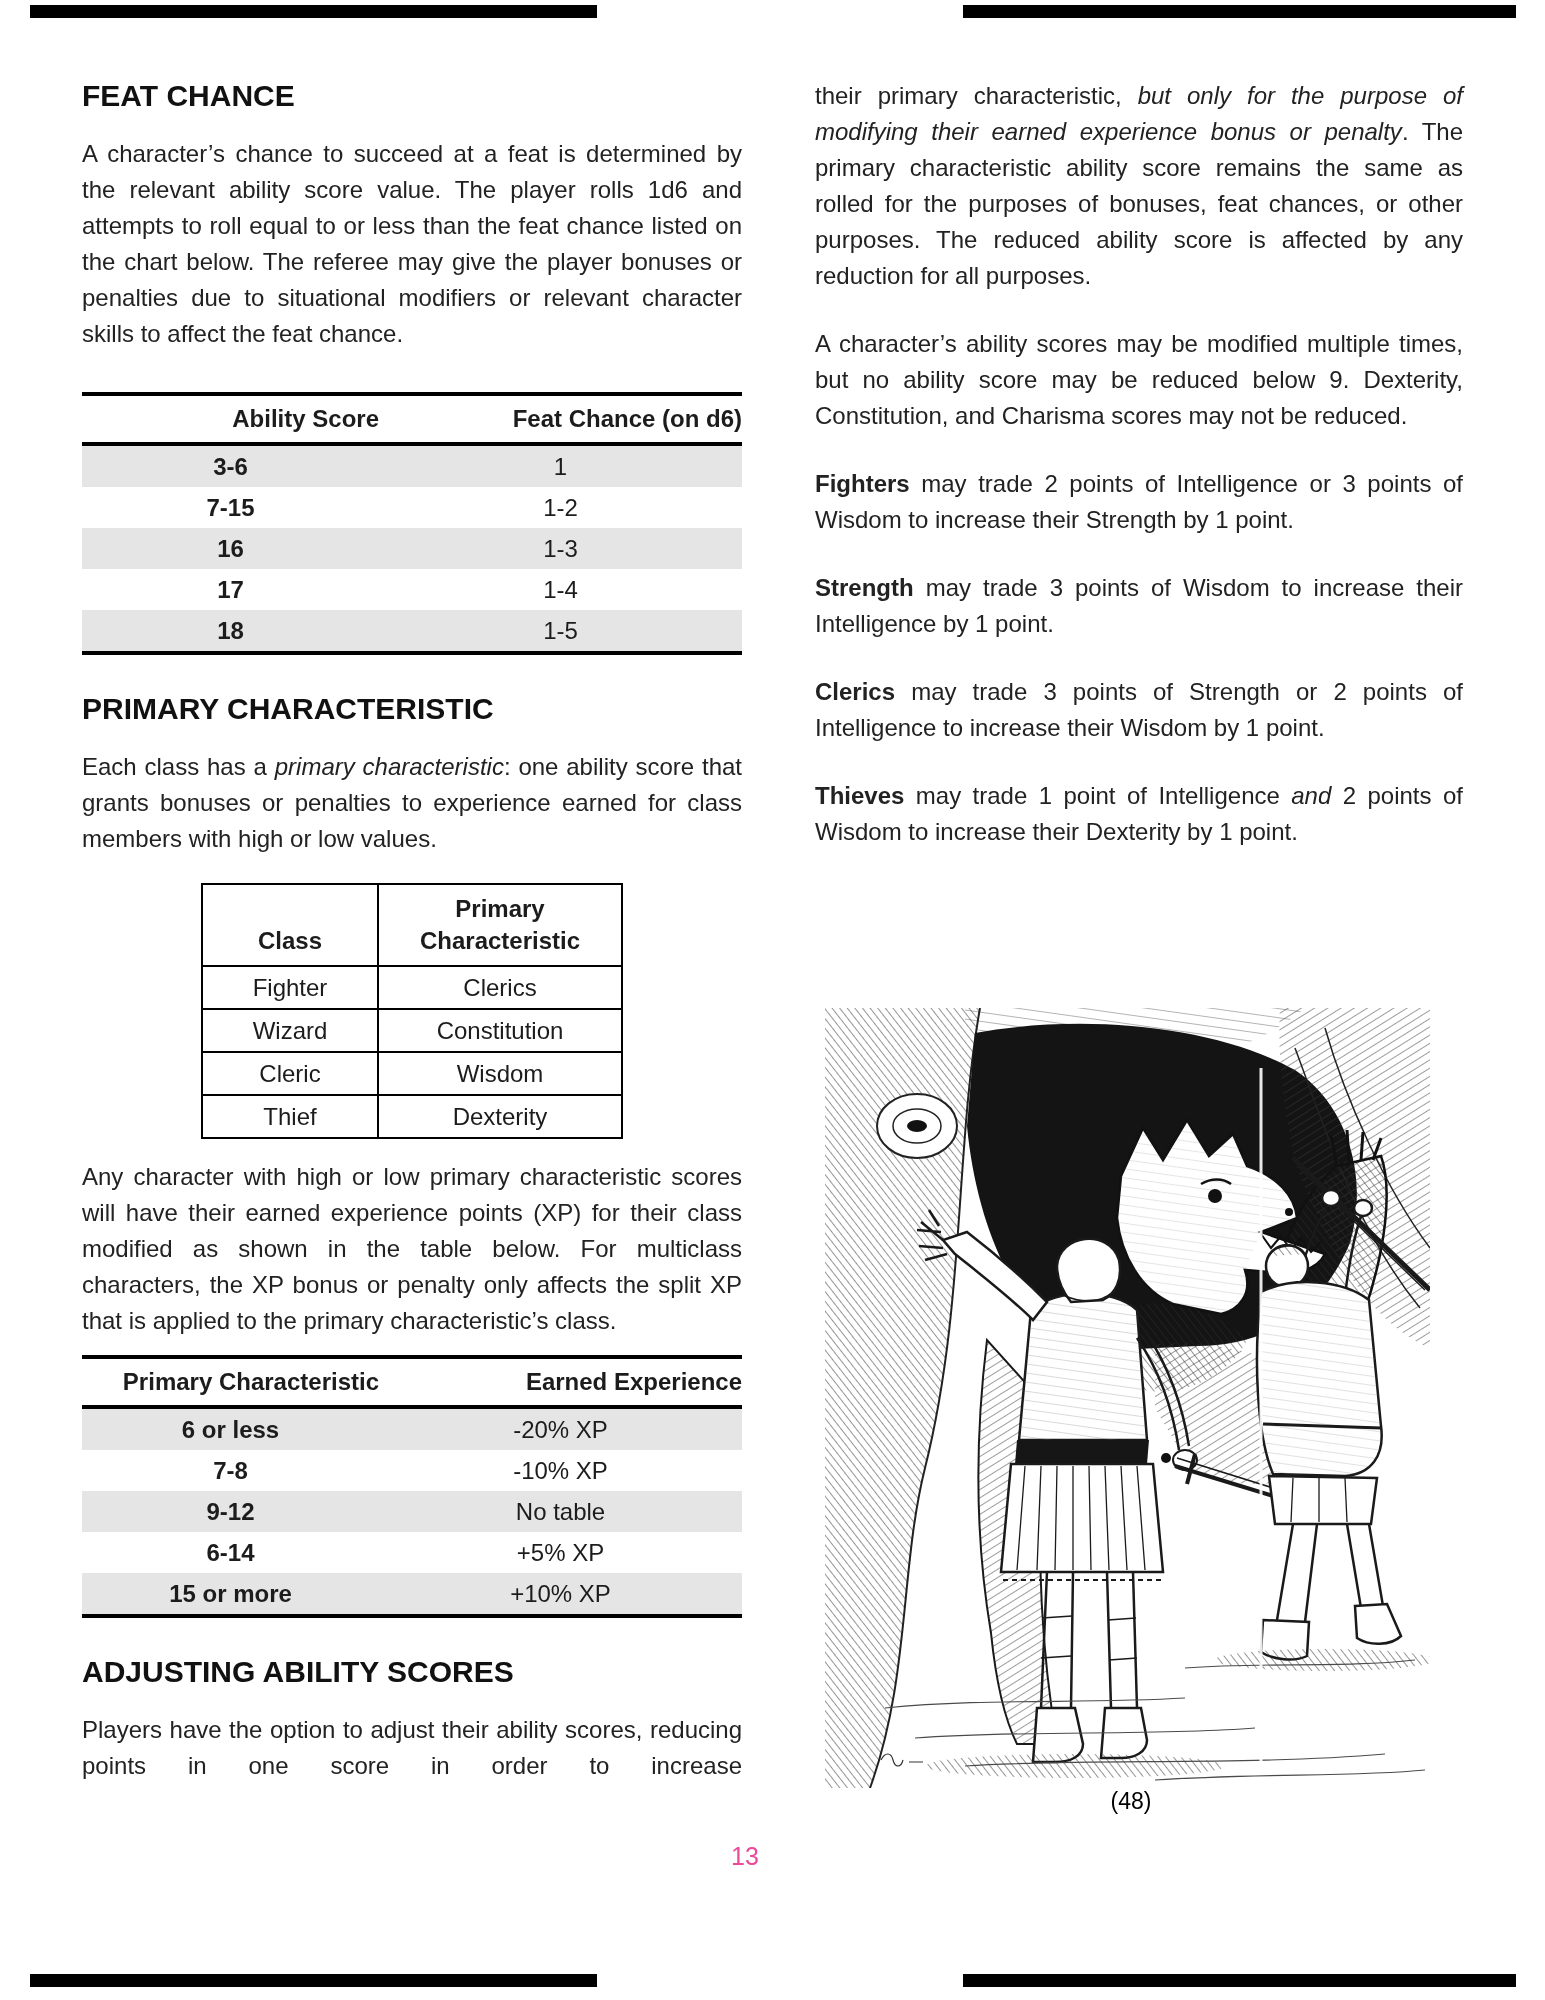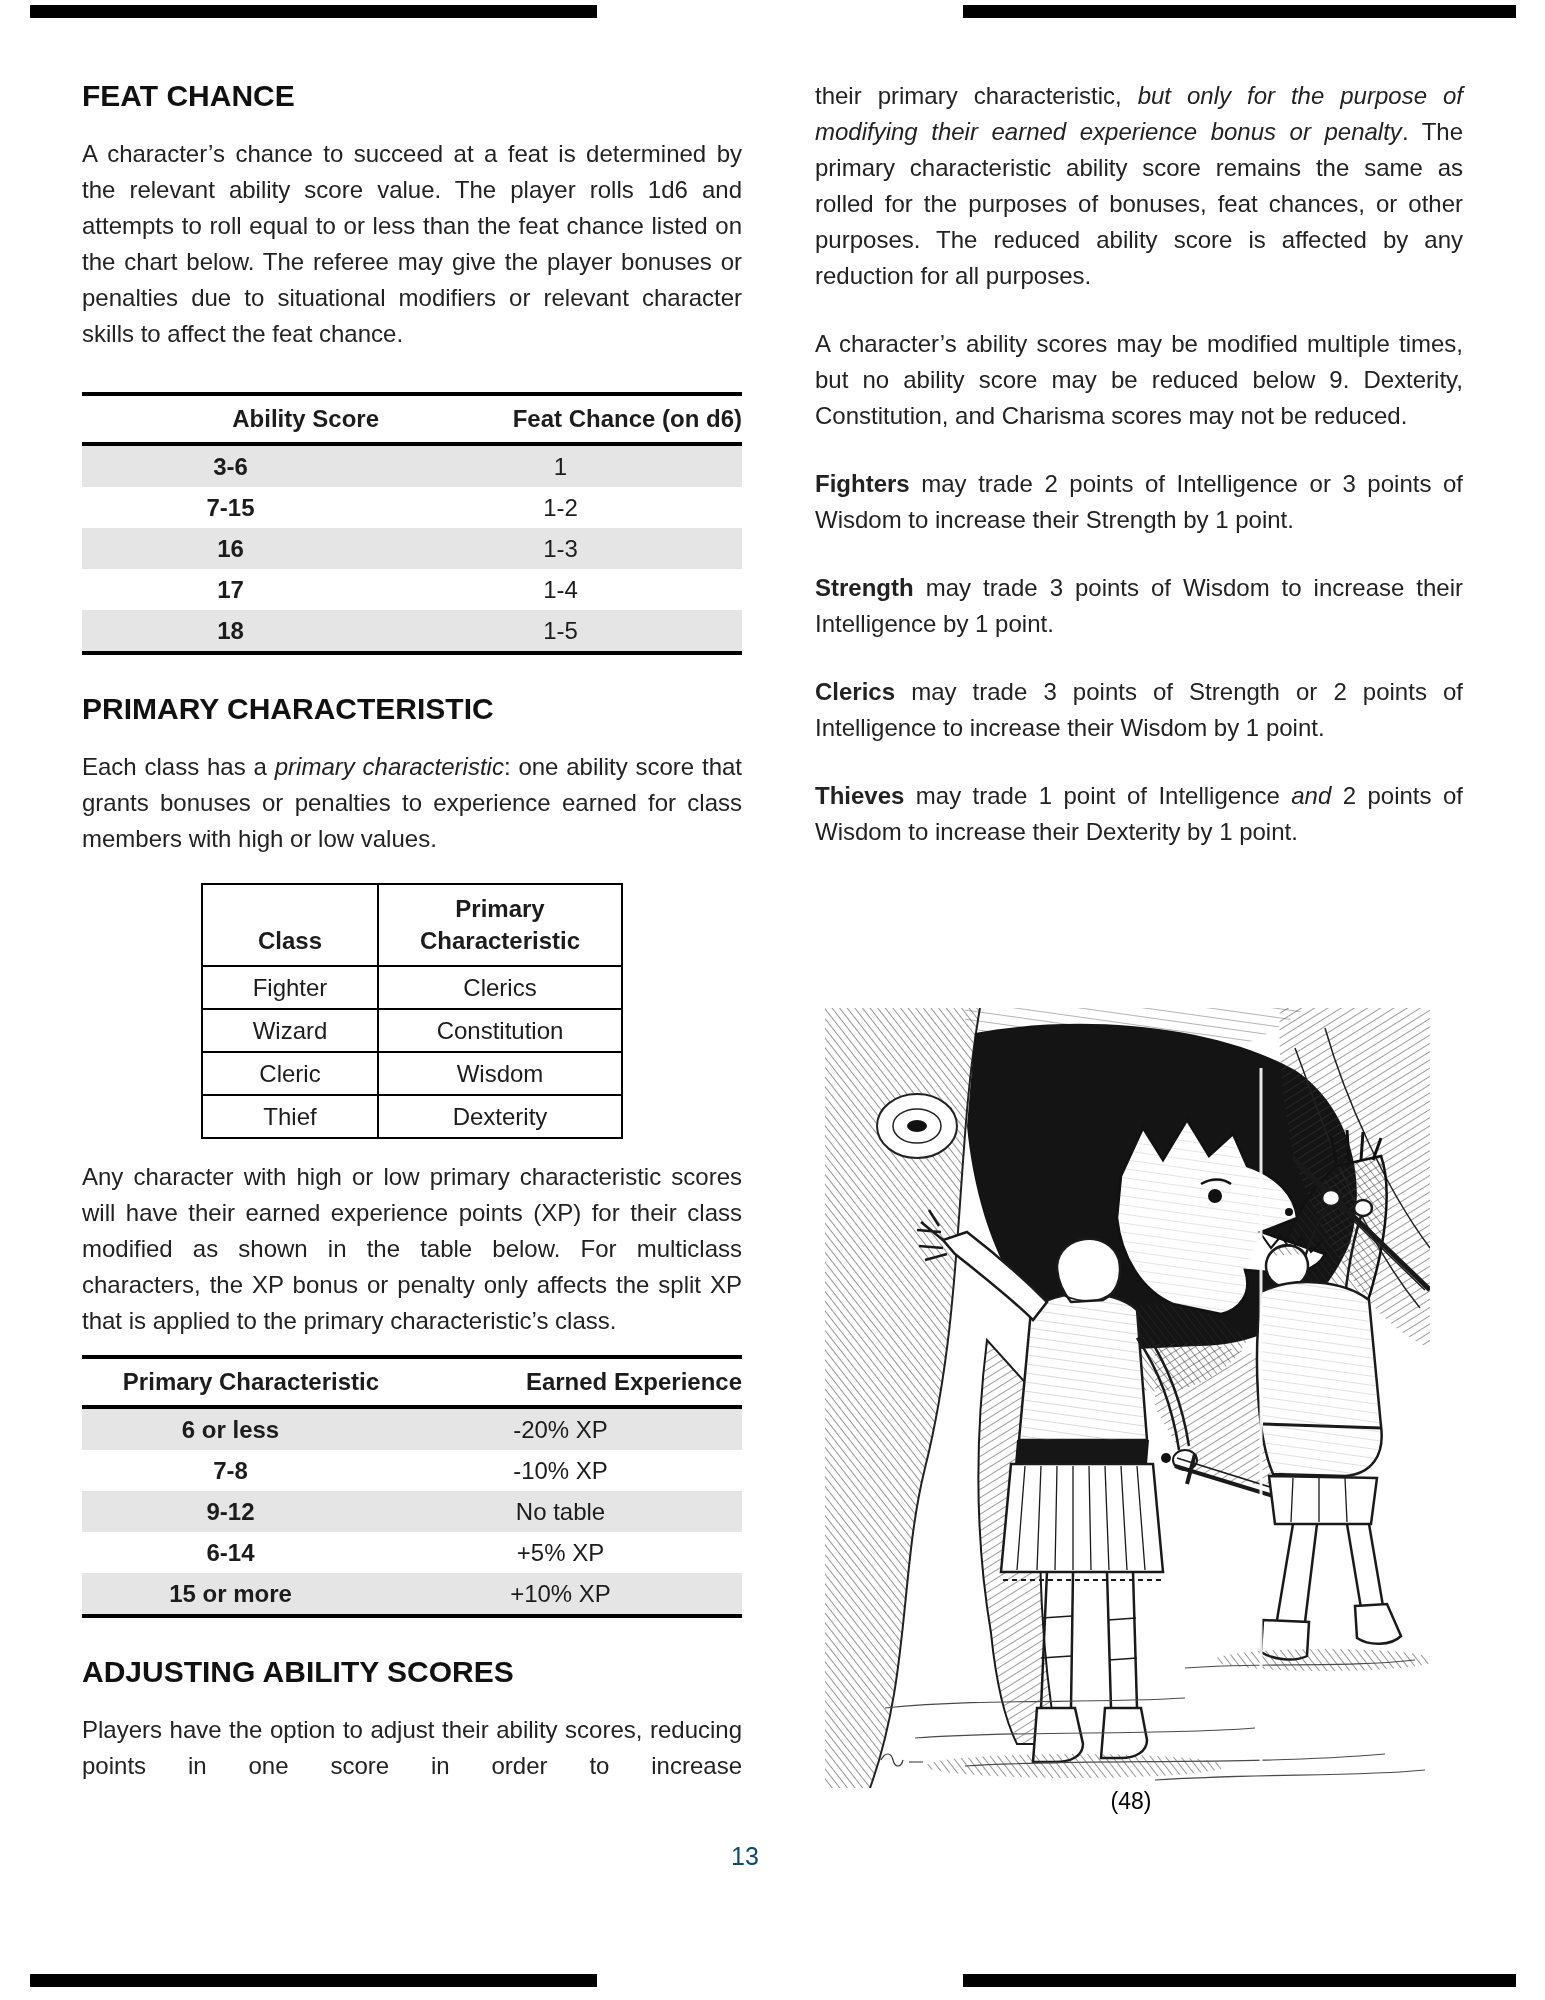--- a/index.html
+++ b/index.html
@@ -28,21 +28,21 @@
   tr.shade{background:#e5e5e5;}
   table.grid{border-collapse:collapse;font-size:24px;margin:14px auto 20px;}
   table.grid th,table.grid td{border:2px solid #000;text-align:center;padding:0;}
   table.grid .gc1{width:166px;}
   table.grid .gc2{width:234px;}
   table.grid th{font-weight:bold;vertical-align:bottom;padding:8px 4px 8px;line-height:32px;}
   table.grid td{height:41px;}
   .illo{position:absolute;top:930px;left:10px;width:612px;}
   .illo svg{display:block;}
   .caption{text-align:center;font-size:23px;color:#000000;}
-  .pageno{position:absolute;top:1842px;left:690px;width:110px;text-align:center;font-size:25px;color:#0c4a6e;}
+  .pageno{position:absolute;top:1842px;left:690px;width:110px;text-align:center;font-size:25px;color:#ec4899;}
 </style>
 </head>
 <body>
 
 <div class="page">
 
   <div class="bar bar-tl"></div>
   <div class="bar bar-tr"></div>
   <div class="bar bar-bl"></div>
   <div class="bar bar-br"></div>

